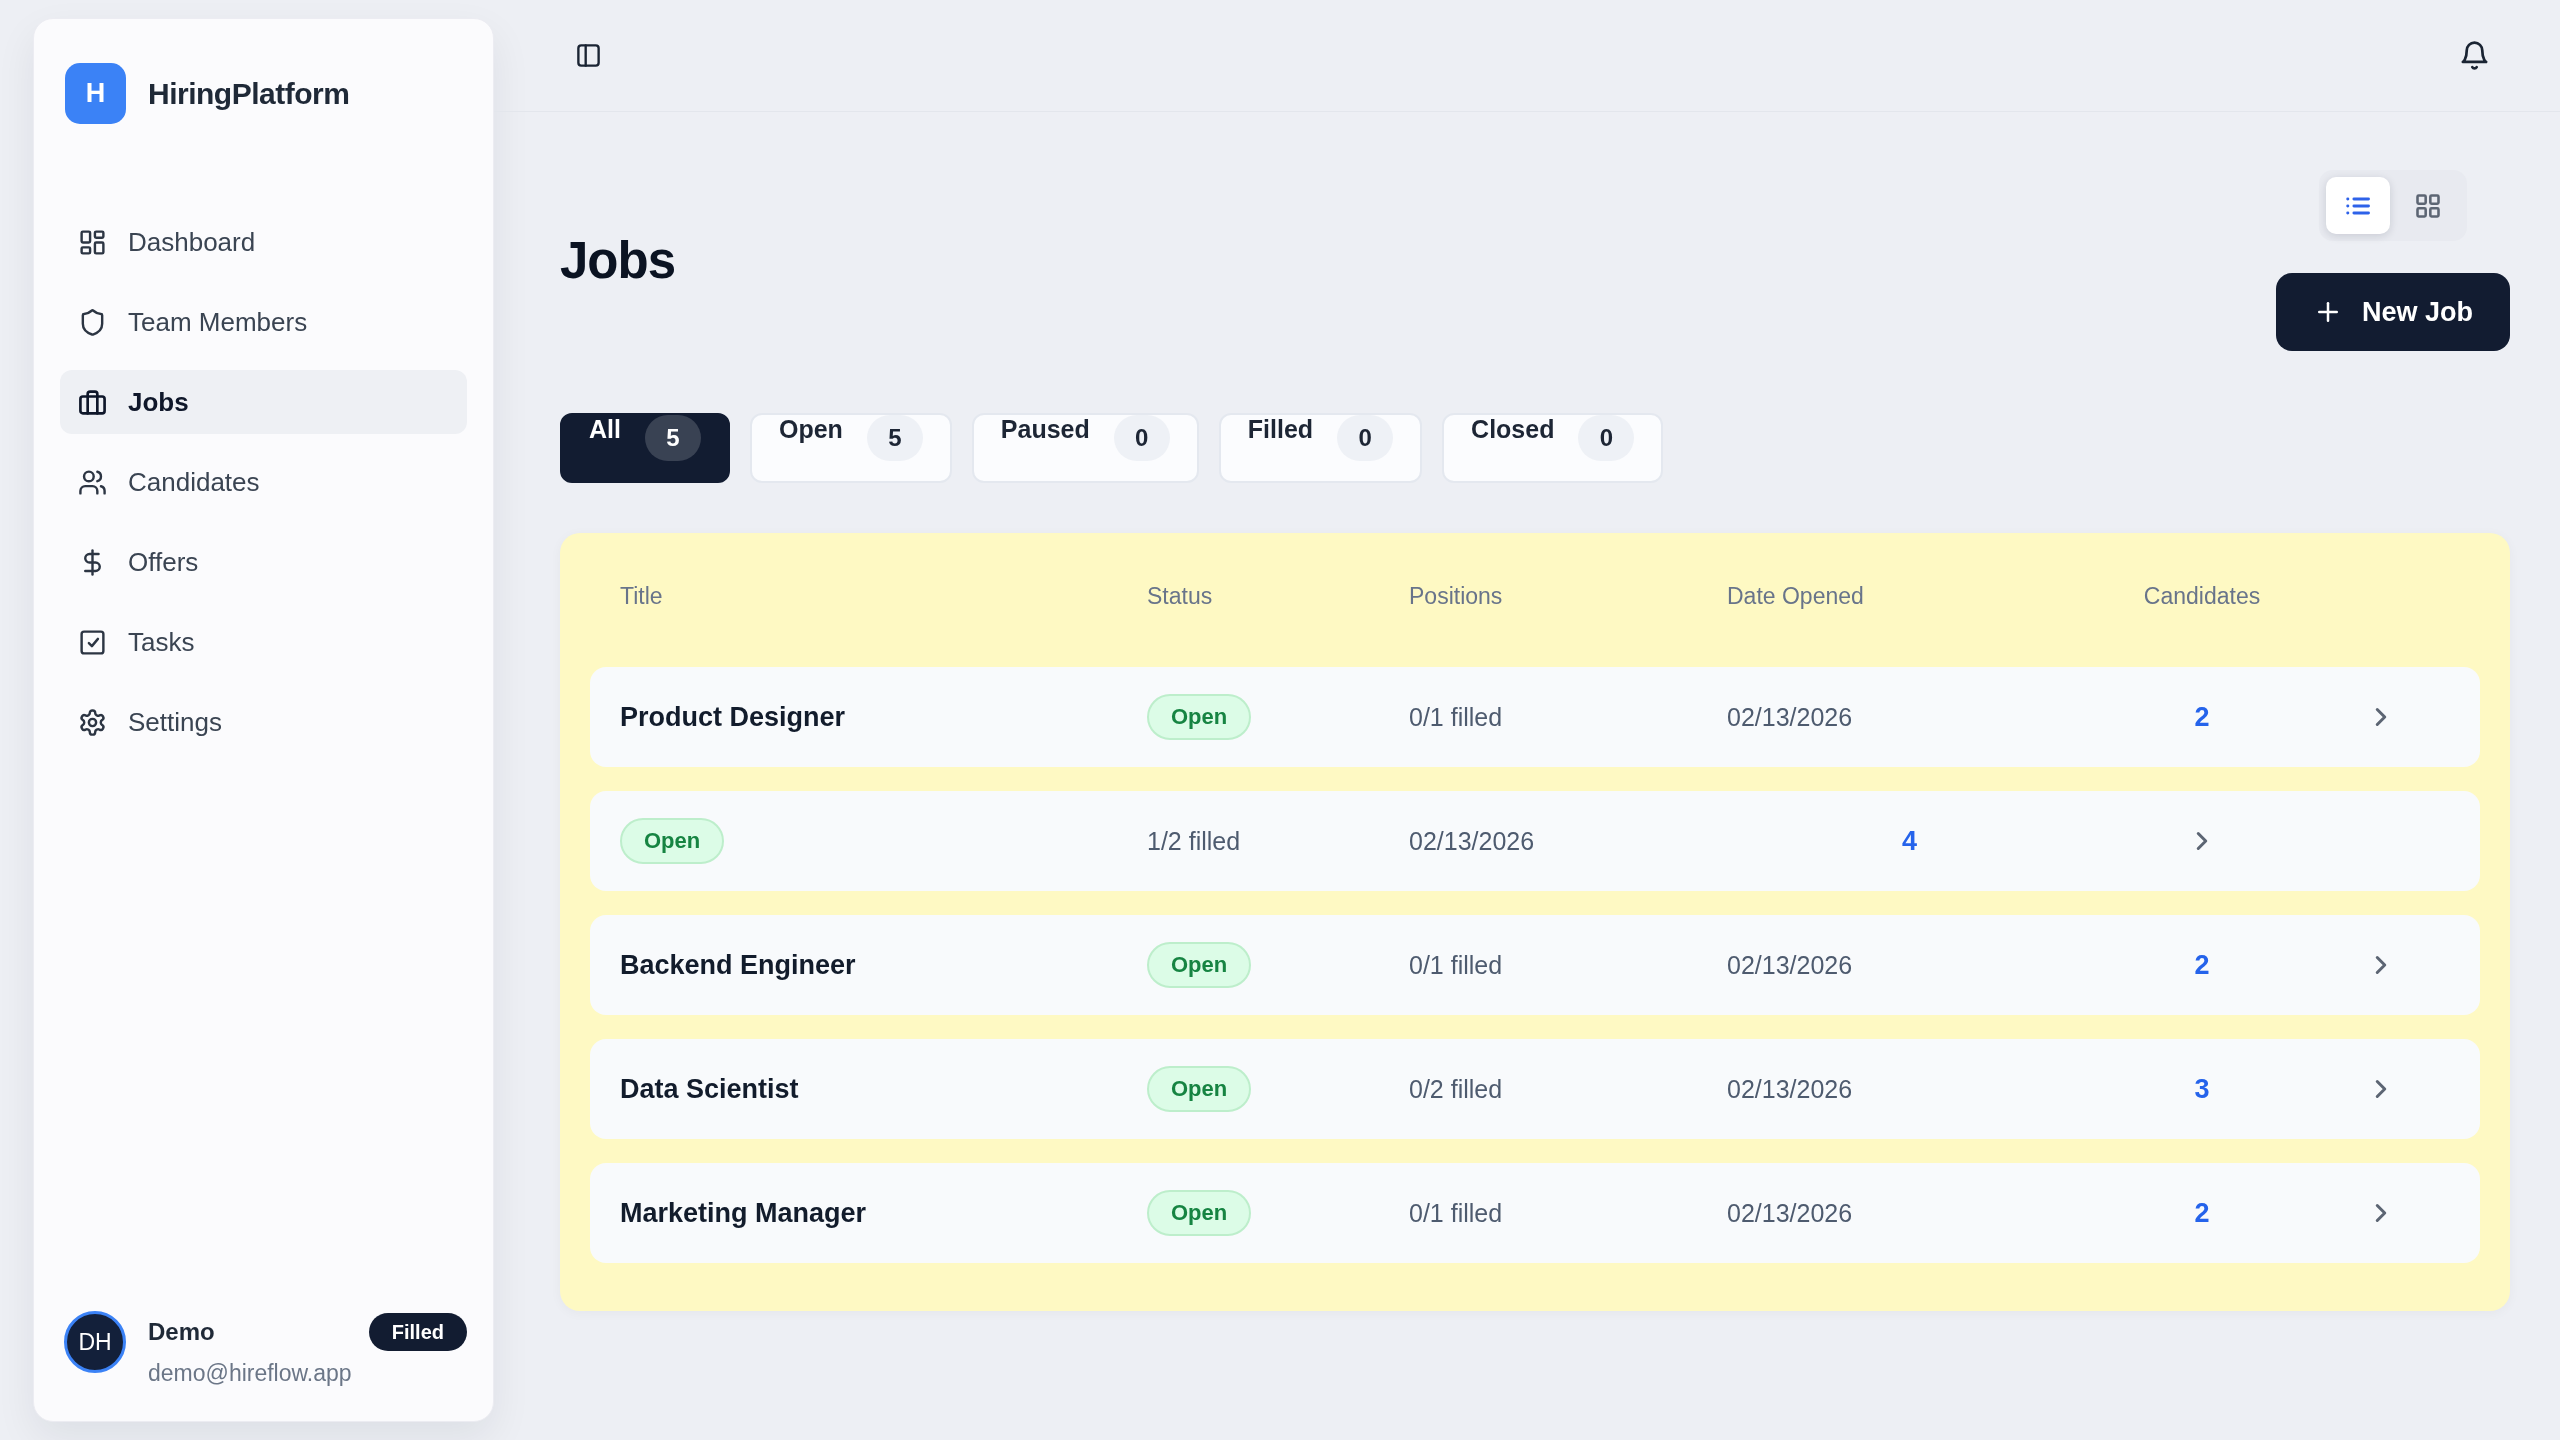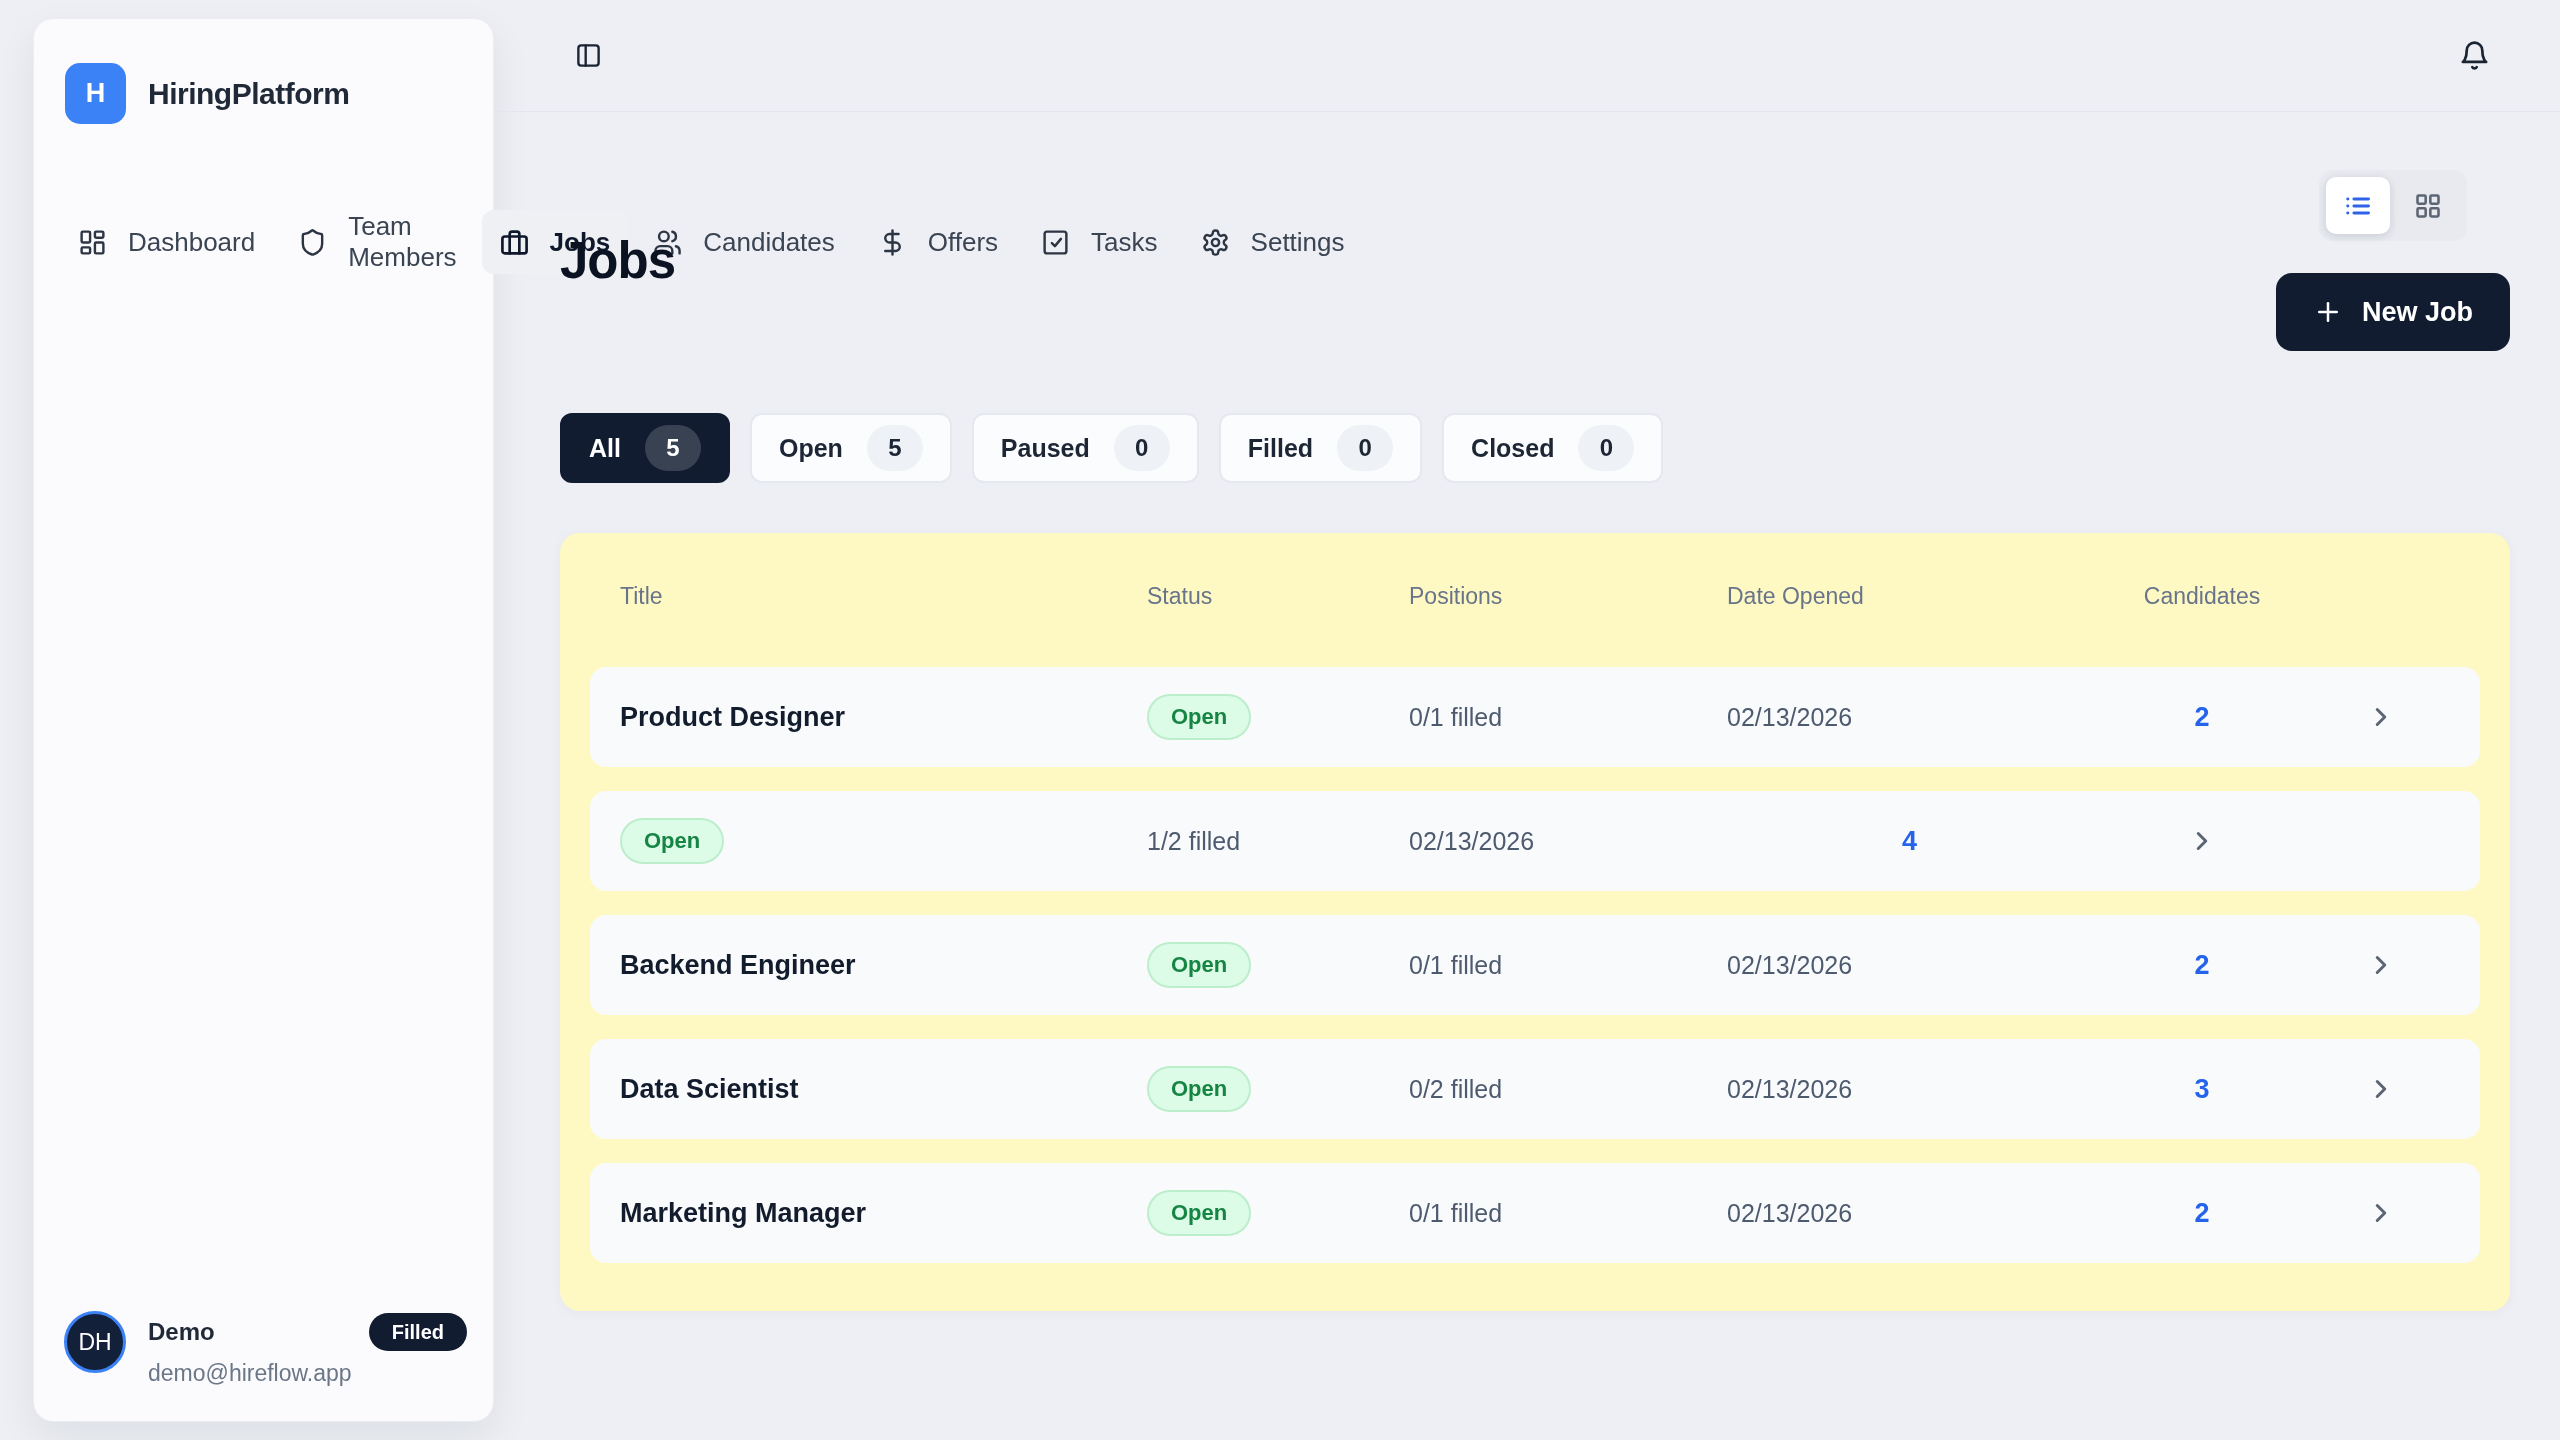--- a/index.html
+++ b/index.html
@@ -17,21 +17,21 @@
     box-shadow:0 16px 40px rgba(15,23,42,.07);
     display:flex; flex-direction:column; padding:44px 26px 34px;
   }
   .brand { display:flex; align-items:center; gap:22px; margin-left:5px; }
   .brand-logo {
     width:61px; height:61px; border-radius:15px; background:#3b82f6;
     display:grid; place-items:center; color:#fff; font-size:27px; font-weight:700;
   }
   .brand-name { font-size:30px; font-weight:700; color:#1f2937; letter-spacing:-.5px; }
 
-  .nav { margin-top:86px; display:flex; gap:7px; }
+  .nav { margin-top:86px; display:flex; flex-direction:column; gap:16px; }
   .nav-item {
     height:64px; border-radius:12px; display:flex; align-items:center; gap:21px;
     padding:0 18px; font-size:26px; color:#3a4452; cursor:pointer;
   }
   .nav-item svg { width:29px; height:29px; stroke:#2c3543; stroke-width:2; fill:none;
     stroke-linecap:round; stroke-linejoin:round; }
   .nav-item.active { background:#eef0f4; color:#0f172a; font-weight:700; }
   .nav-item.active svg { stroke:#0f172a; stroke-width:2.2; }
 
   .side-footer { margin-top:auto; display:flex; align-items:flex-start; gap:22px; padding-left:4px; }
@@ -78,21 +78,21 @@
 
   .new-job-btn {
     height:78px; padding:0 37px; border:none; border-radius:16px; background:#121c31;
     color:#fff; font-size:27px; font-weight:600; font-family:inherit;
     display:flex; align-items:center; gap:19px; cursor:pointer;
   }
   .new-job-btn svg { width:30px; height:30px; fill:none; stroke:#fff; stroke-width:2; stroke-linecap:round; }
 
   .tabs { margin-top:62px; display:flex; gap:20px; }
   .tab {
-    height:70px; border-radius:12px; display:flex; align-items:center; gap:24px;
+    height:70px; border-radius:12px; display:flex; gap:24px;
     padding:0 27px; font-size:25px; font-weight:600; font-family:inherit; cursor:pointer;
     background:#fbfcfe; border:2px solid #e4e8ef; color:#1d2635;
   }
   .tab-count {
     min-width:56px; height:46px; padding:0 14px; border-radius:999px;
     display:grid; place-items:center; font-size:24px; font-weight:600;
     background:#eef1f6; color:#1d2635;
   }
   .tab.active { background:#121c31; border-color:#121c31; color:#fff; }
   .tab.active .tab-count { background:rgba(255,255,255,.17); color:#fff; }

